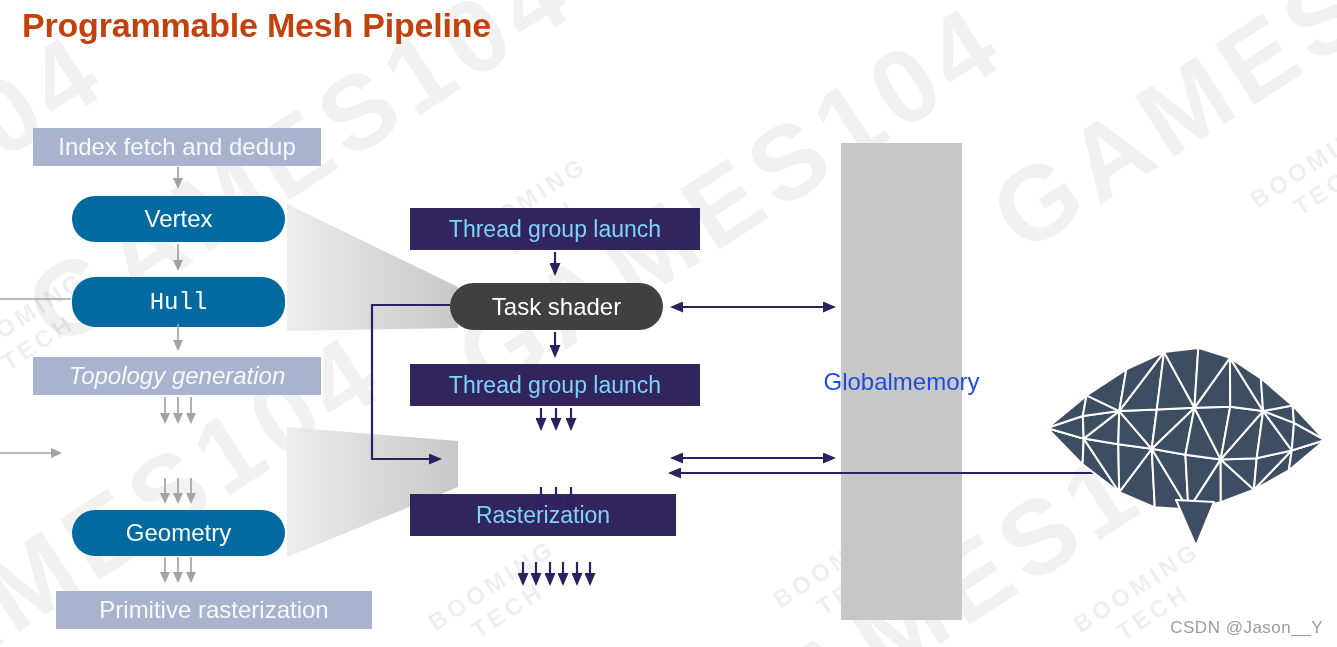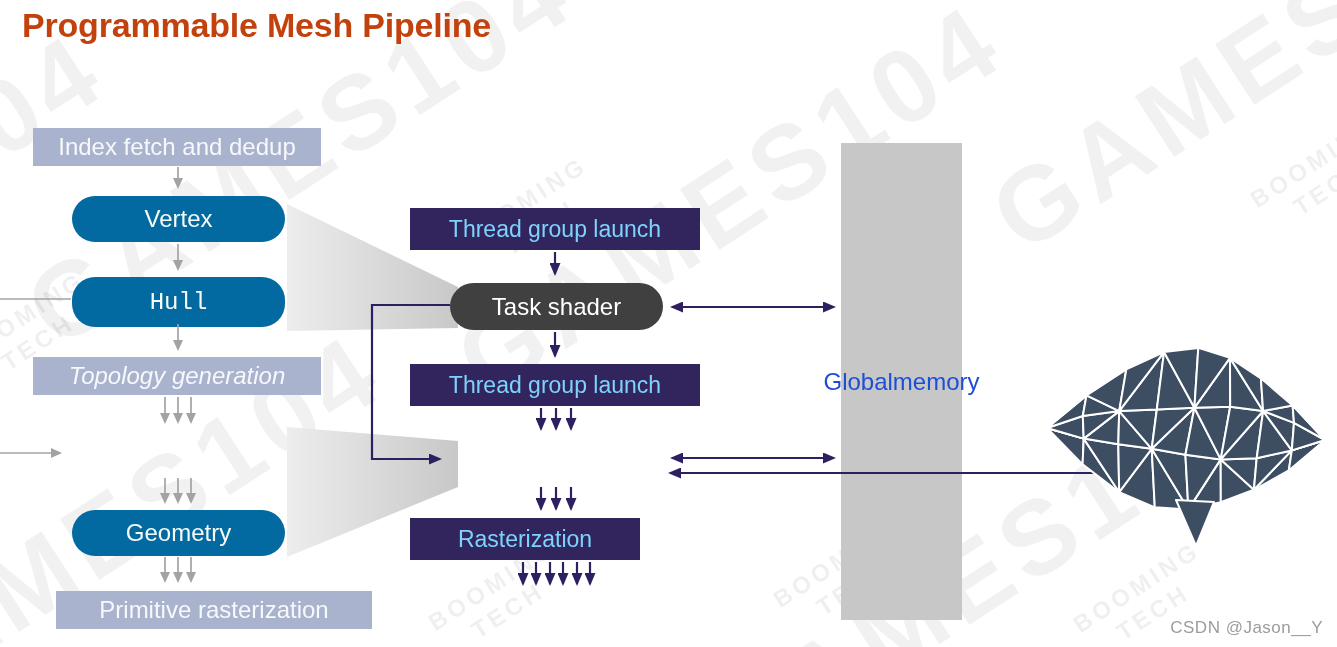--- a/index.html
+++ b/index.html
@@ -35,21 +35,21 @@
   #lg2{left:72px;top:277px;width:213px;height:50px;font-family:Liberation Mono, monospace;}
   #lg3{left:33px;top:357px;width:288px;height:38px;font-style:italic;}
   #lg4{left:72px;top:431px;width:213px;height:46px;}
   #lg5{left:72px;top:510px;width:213px;height:46px;}
   #lg6{left:33px;top:591px;width:316px;height:38px;margin-left:23px;}
   
   #mp0{left:410px;top:208px;width:290px;height:42px;}
   #mp1{left:450px;top:283px;width:213px;height:47px;}
   #mp2{left:410px;top:364px;width:290px;height:42px;}
   #mp3{left:450px;top:438px;width:213px;height:47px;}
-  #mp4{left:410px;top:518px;width:230px;height:42px;}
+  #mp4{left:410px;top:494px;width:266px;height:42px;}
   
   #gm{position:absolute;left:841px;top:143px;width:121px;height:477px;background:#c7c7c7;
       color:#1d4ed8;font-size:24px;display:flex;align-items:center;
       justify-content:center;line-height:1.4;z-index:2;}
   #gm span{display:block;}
 </style>
 </head>
 <body>
 
 <div class="canvas">

